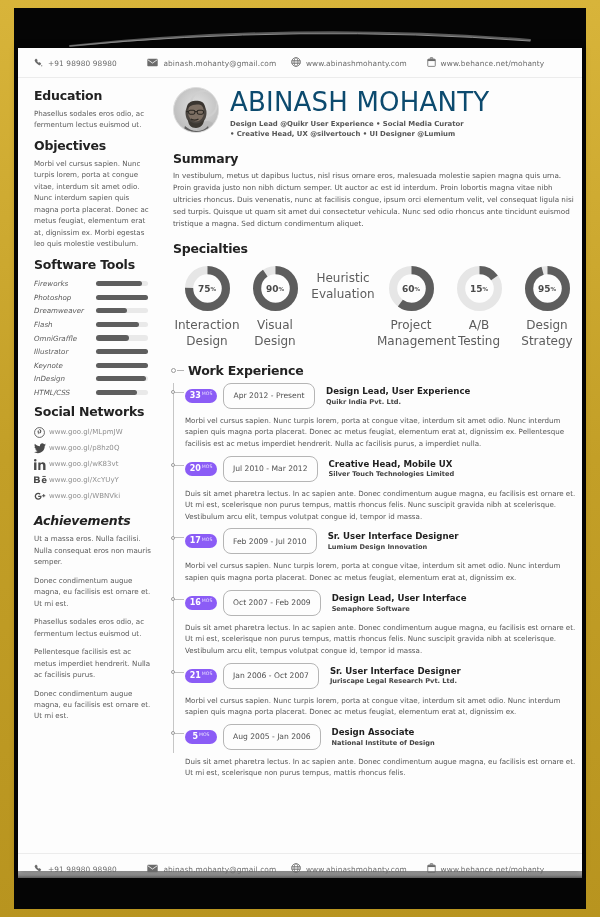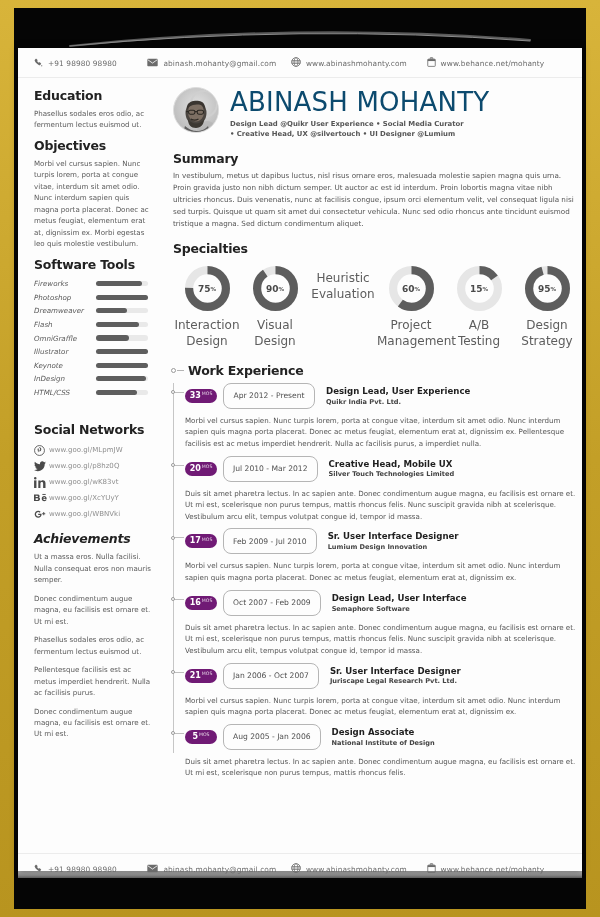--- a/index.html
+++ b/index.html
@@ -163,21 +163,21 @@
     position: absolute; left: 2px; top: 9px; width: 11px; height: 1px;
     background: #bfbfbf;
   }
   .job-node {
     position: absolute; left: 0px; top: 7.5px; width: 4px; height: 4px;
     border-radius: 50%; background: #fff; border: 1px solid #9a9a9a;
   }
   .job-top { display: flex; align-items: center; }
   .mos-badge {
     width: 32px; height: 14px; flex: 0 0 32px; border-radius: 7px;
-    background: #701a75; color: #fff; display: flex; align-items: center;
+    background: #8b5cf6; color: #fff; display: flex; align-items: center;
     justify-content: center; gap: 1px; margin-right: 6px;
   }
   .mos-num { font-size: 8px; font-weight: bold; line-height: 1; }
   .mos-unit { font-size: 4.6px; vertical-align: super; margin-top: -4px; opacity: .82; }
   .date-pill {
     height: 15px; border: 1px solid #b5b5b5; border-radius: 8px;
     display: flex; align-items: center; justify-content: center;
     padding: 12px 9px; font-size: 7.6px; color: #4f4f4f; margin-right: 11px;
     min-width: 92px;
   }
@@ -307,21 +307,21 @@
               </div>
             </div>
             <div class="tool-row">
               <div class="tool-name">HTML/CSS</div>
               <div class="tool-track">
                 <div class="tool-fill" style="width: 78%;"></div>
               </div>
             </div>
           </div>
 
-        <div class="lc-h" style="margin-top:23px;">Social Networks</div>
+        <div class="lc-h" style="margin-top:5px;">Social Networks</div>
         <div id="social-list">
             <div class="social-row">
               <span class="social-ico">
                 <svg width="11" height="11" viewBox="0 0 16 16">
                   <circle cx="8" cy="8" r="7.2" fill="none" stroke="#4a4a4a" stroke-width="1.2"></circle>
                   <path d="M7.4 4.4c-1.9 0-2.9 1.3-2.9 2.4 0 .5.2 1 .6 1.2.1 0 .1 0 .2-.1l.1-.4c0-.1 0-.2-.1-.3-.2-.2-.3-.5-.3-.9 0-1.1.8-2.1 2.2-2.1 1.2 0 1.9.7 1.9 1.7 0 1.3-.6 2.3-1.4 2.3-.4 0-.8-.4-.6-.8l.4-1.4c.1-.4-.1-.8-.5-.8-.5 0-.9.5-.9 1.2 0 .4.2.7.2.7l-.6 2.4c-.1.5 0 1.2 0 1.3l.1.1c.3-.4.7-1.1.8-1.5l.2-.8c.2.3.7.6 1.2.6 1.5 0 2.6-1.4 2.6-3.2 0-1.4-1.2-2.6-3.2-2.6z" fill="#4a4a4a"></path>
                 </svg>
               </span>
               <span class="social-url">www.goo.gl/MLpmJW</span>
             </div>

